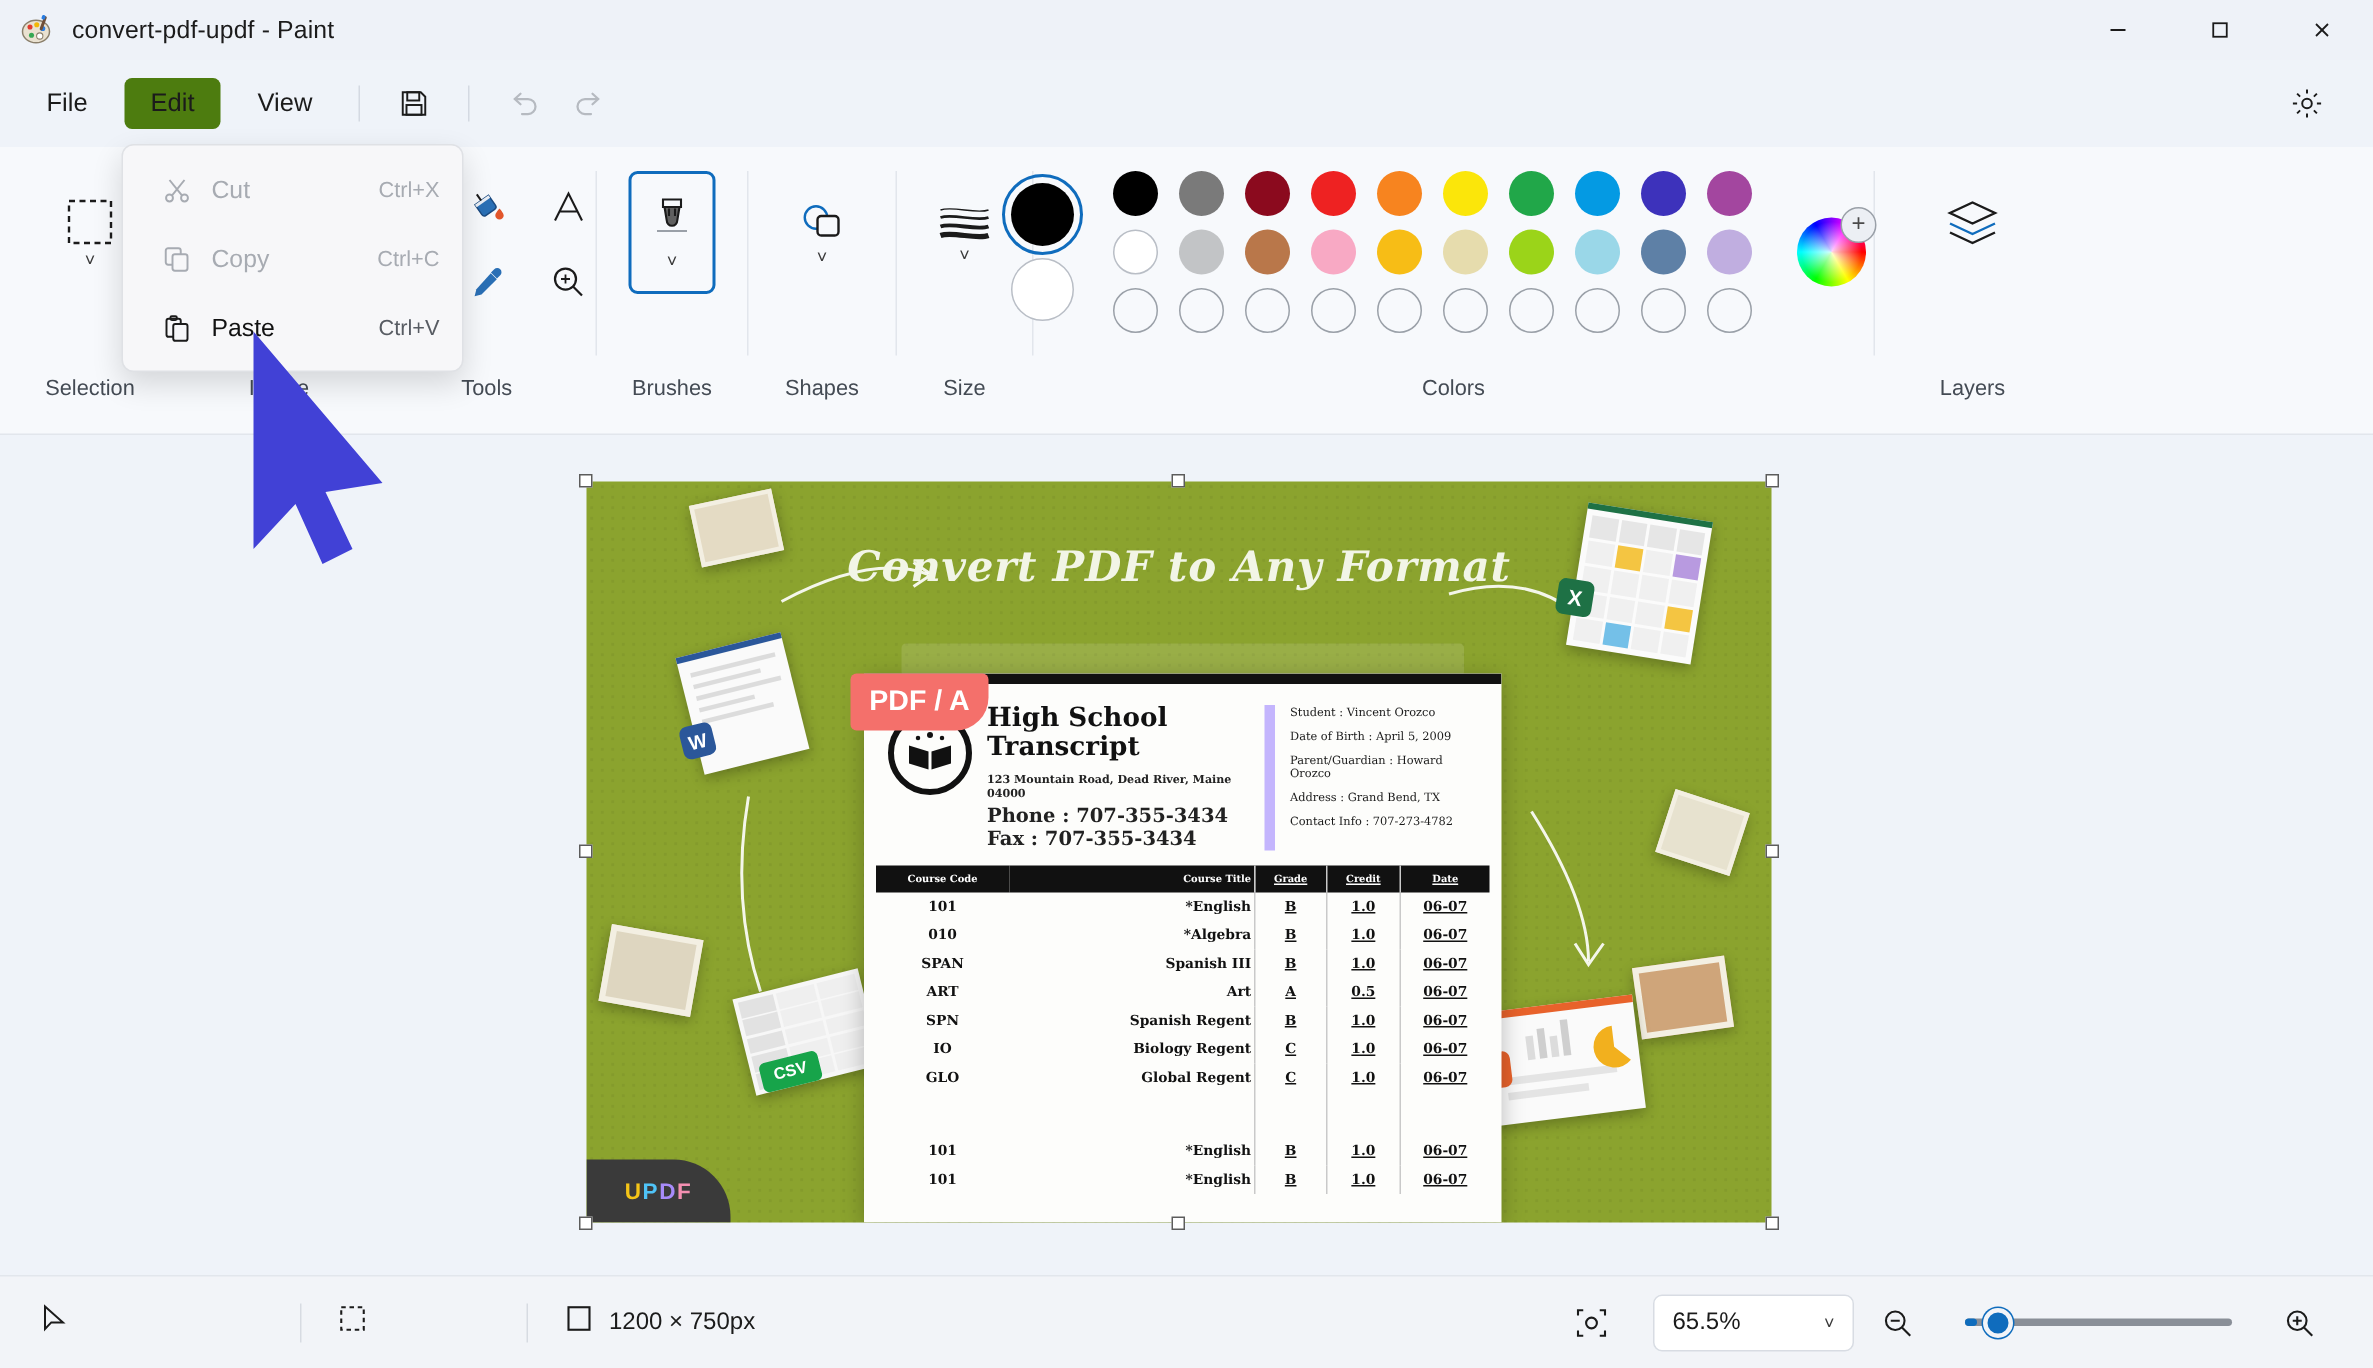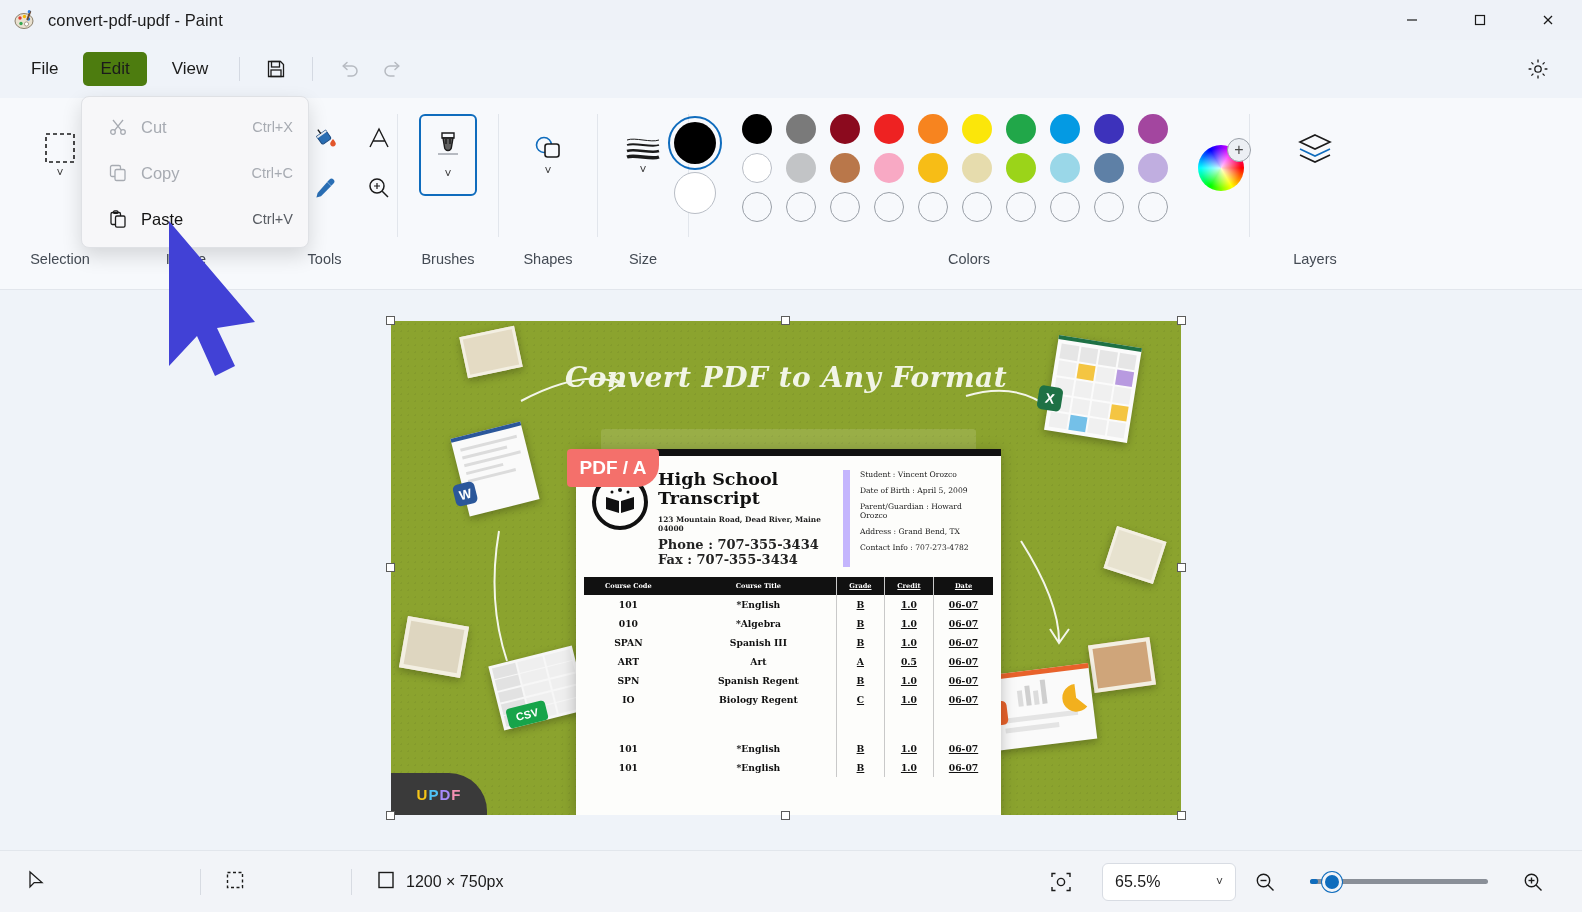--- a/index.html
+++ b/index.html
@@ -128,21 +128,21 @@
   .doc-h-left h1 { font-family: "DejaVu Serif", serif; font-size: 17.5px; color: #111; line-height: 1.1; }
   .doc-h-left .addr { font-family: "DejaVu Serif", serif; font-size: 7.4px; color: #222; margin-top: 6px; font-weight: bold; }
   .doc-h-left .phone { font-family: "DejaVu Serif", serif; font-size: 13px; color: #222; margin-top: 4px; font-weight: bold; }
   .doc-h-right { width: 148px; border-left: 7px solid #c4b5fd; padding-left: 10px; }
   .doc-h-right div { font-family: "DejaVu Serif", serif; font-size: 7.6px; color: #1a1a1a; margin-bottom: 7px; }
   table.tx { width: calc(100% - 16px); margin: 4px 8px 0 8px; border-collapse: collapse;
              font-family: "DejaVu Serif", serif; }
   table.tx thead th { background: #111; color: #fff; font-size: 6.6px; padding: 5px 2px; font-weight: bold; }
   table.tx tbody td { font-size: 9.2px; color: #111; font-weight: bold; padding: 4px 2px; }
   table.tx td.c, table.tx th.c { text-align: center; }
-  table.tx td.l, table.tx th.l { text-align: center; padding-left: 10px; }
+  table.tx td.l, table.tx th.l { text-align: right; padding-left: 10px; }
   table.tx td.sep-l, table.tx th.sep-l { border-left: 1px solid #c9c9c9; text-decoration: underline; }
   tr.gap td { height: 30px; }
   .updf-logo {
     position: absolute; left: 0; bottom: 0; width: 96px; height: 42px; z-index: 8;
     background: #3a3a3a; border-radius: 0 38px 0 0; display: flex; align-items: center; justify-content: center;
     font-size: 15px; font-weight: bold; letter-spacing: 1px;
   }
   .mini { position: absolute; box-shadow: 0 3px 9px rgba(0,0,0,.28); }
   .badge-sq { position: absolute; border-radius: 5px; color:#fff; font-weight: bold;
               display:flex; align-items:center; justify-content:center; }
@@ -647,20 +647,27 @@
                   <td class="c sep-l">1.0</td>
                   <td class="c sep-l">06-07</td>
                 </tr>
                 <tr>
                   <td class="c">IO</td>
                   <td class="l">Biology Regent</td>
                   <td class="c sep-l">C</td>
                   <td class="c sep-l">1.0</td>
                   <td class="c sep-l">06-07</td>
                 </tr>
+                <tr>
+                  <td class="c">GLO</td>
+                  <td class="l">Global Regent</td>
+                  <td class="c sep-l">C</td>
+                  <td class="c sep-l">1.0</td>
+                  <td class="c sep-l">06-07</td>
+                </tr>
                 <tr class="gap">
                   <td class=""></td>
                   <td class=""></td>
                   <td class="sep-l"></td>
                   <td class="sep-l"></td>
                   <td class="sep-l"></td>
                 </tr>
                 <tr>
                   <td class="c">101</td>
                   <td class="l">*English</td>

